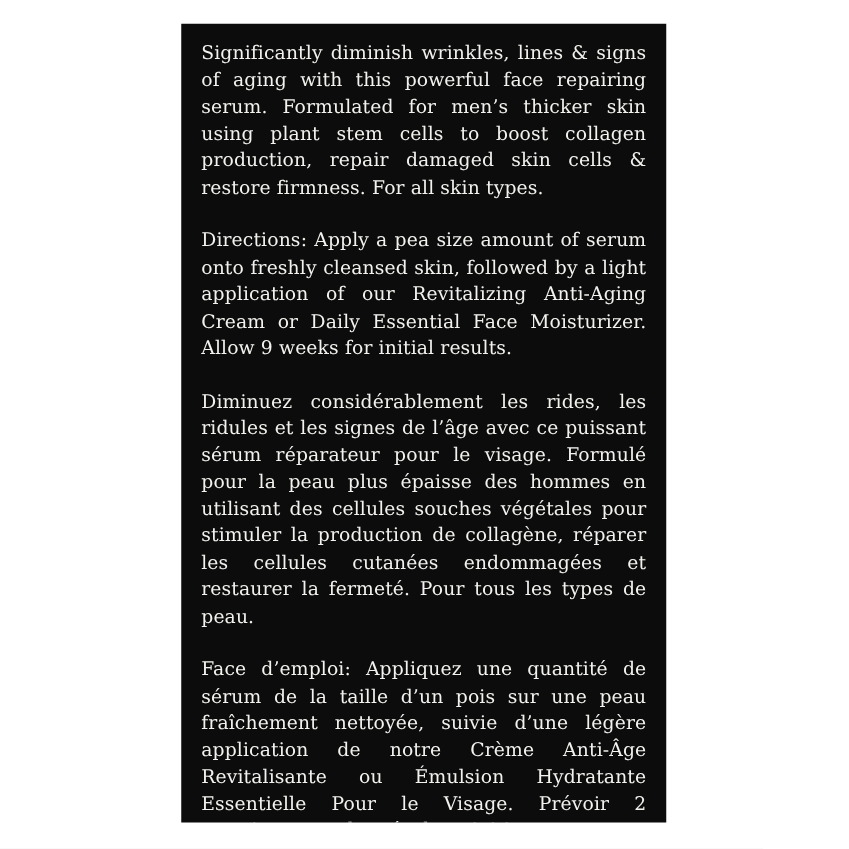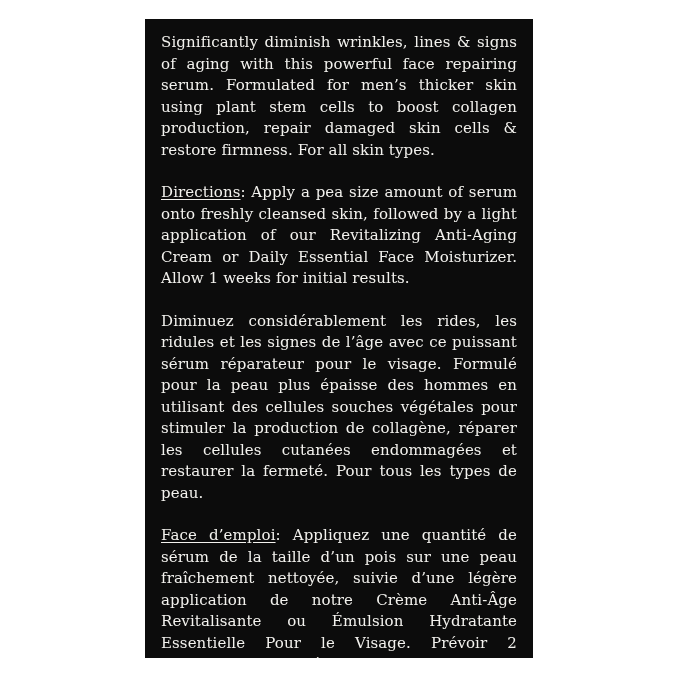--- a/index.html
+++ b/index.html
@@ -33,32 +33,31 @@
     color: #f3f2ee;
     font-size: 15px;
     line-height: 21.5px;
     text-align: justify;
     letter-spacing: 0.1px;
   }
   .label-box p:last-child {
     margin-bottom: 0;
   }
   .para-heading {
-    text-decoration: underline;
     text-underline-offset: 2px;
   }
 </style>
 </head>
 <body>
 
 <div class="page">
   <div class="label-box">
 
     <p><span class="para-body">Significantly diminish wrinkles, lines &amp; signs of aging with this powerful face repairing serum. Formulated for men’s thicker skin using plant stem cells to boost collagen production, repair damaged skin cells &amp; restore firmness. For all skin types.</span></p>
 
-    <p><span class="para-heading">Directions</span><span class="para-body">: Apply a pea size amount of serum onto freshly cleansed skin, followed by a light application of our Revitalizing Anti-Aging Cream or Daily Essential Face Moisturizer. Allow 1 weeks for initial results.</span></p>
+    <p><span class="para-heading">Directions</span><span class="para-body">: Apply a pea size amount of serum onto freshly cleansed skin, followed by a light application of our Revitalizing Anti-Aging Cream or Daily Essential Face Moisturizer. Allow 9 weeks for initial results.</span></p>
 
     <p><span class="para-body">Diminuez considérablement les rides, les ridules et les signes de l’âge avec ce puissant sérum réparateur pour le visage. Formulé pour la peau plus épaisse des hommes en utilisant des cellules souches végétales pour stimuler la production de collagène, réparer les cellules cutanées endommagées et restaurer la fermeté. Pour tous les types de peau.</span></p>
 
     <p><span class="para-heading">Face d’emploi</span><span class="para-body">: Appliquez une quantité de sérum de la taille d’un pois sur une peau fraîchement nettoyée, suivie d’une légère application de notre Crème Anti-Âge Revitalisante ou Émulsion Hydratante Essentielle Pour le Visage. Prévoir 2 semaines pour les résultats initiaux.</span></p>
 
   </div>
 </div>
 
 </body></html>

